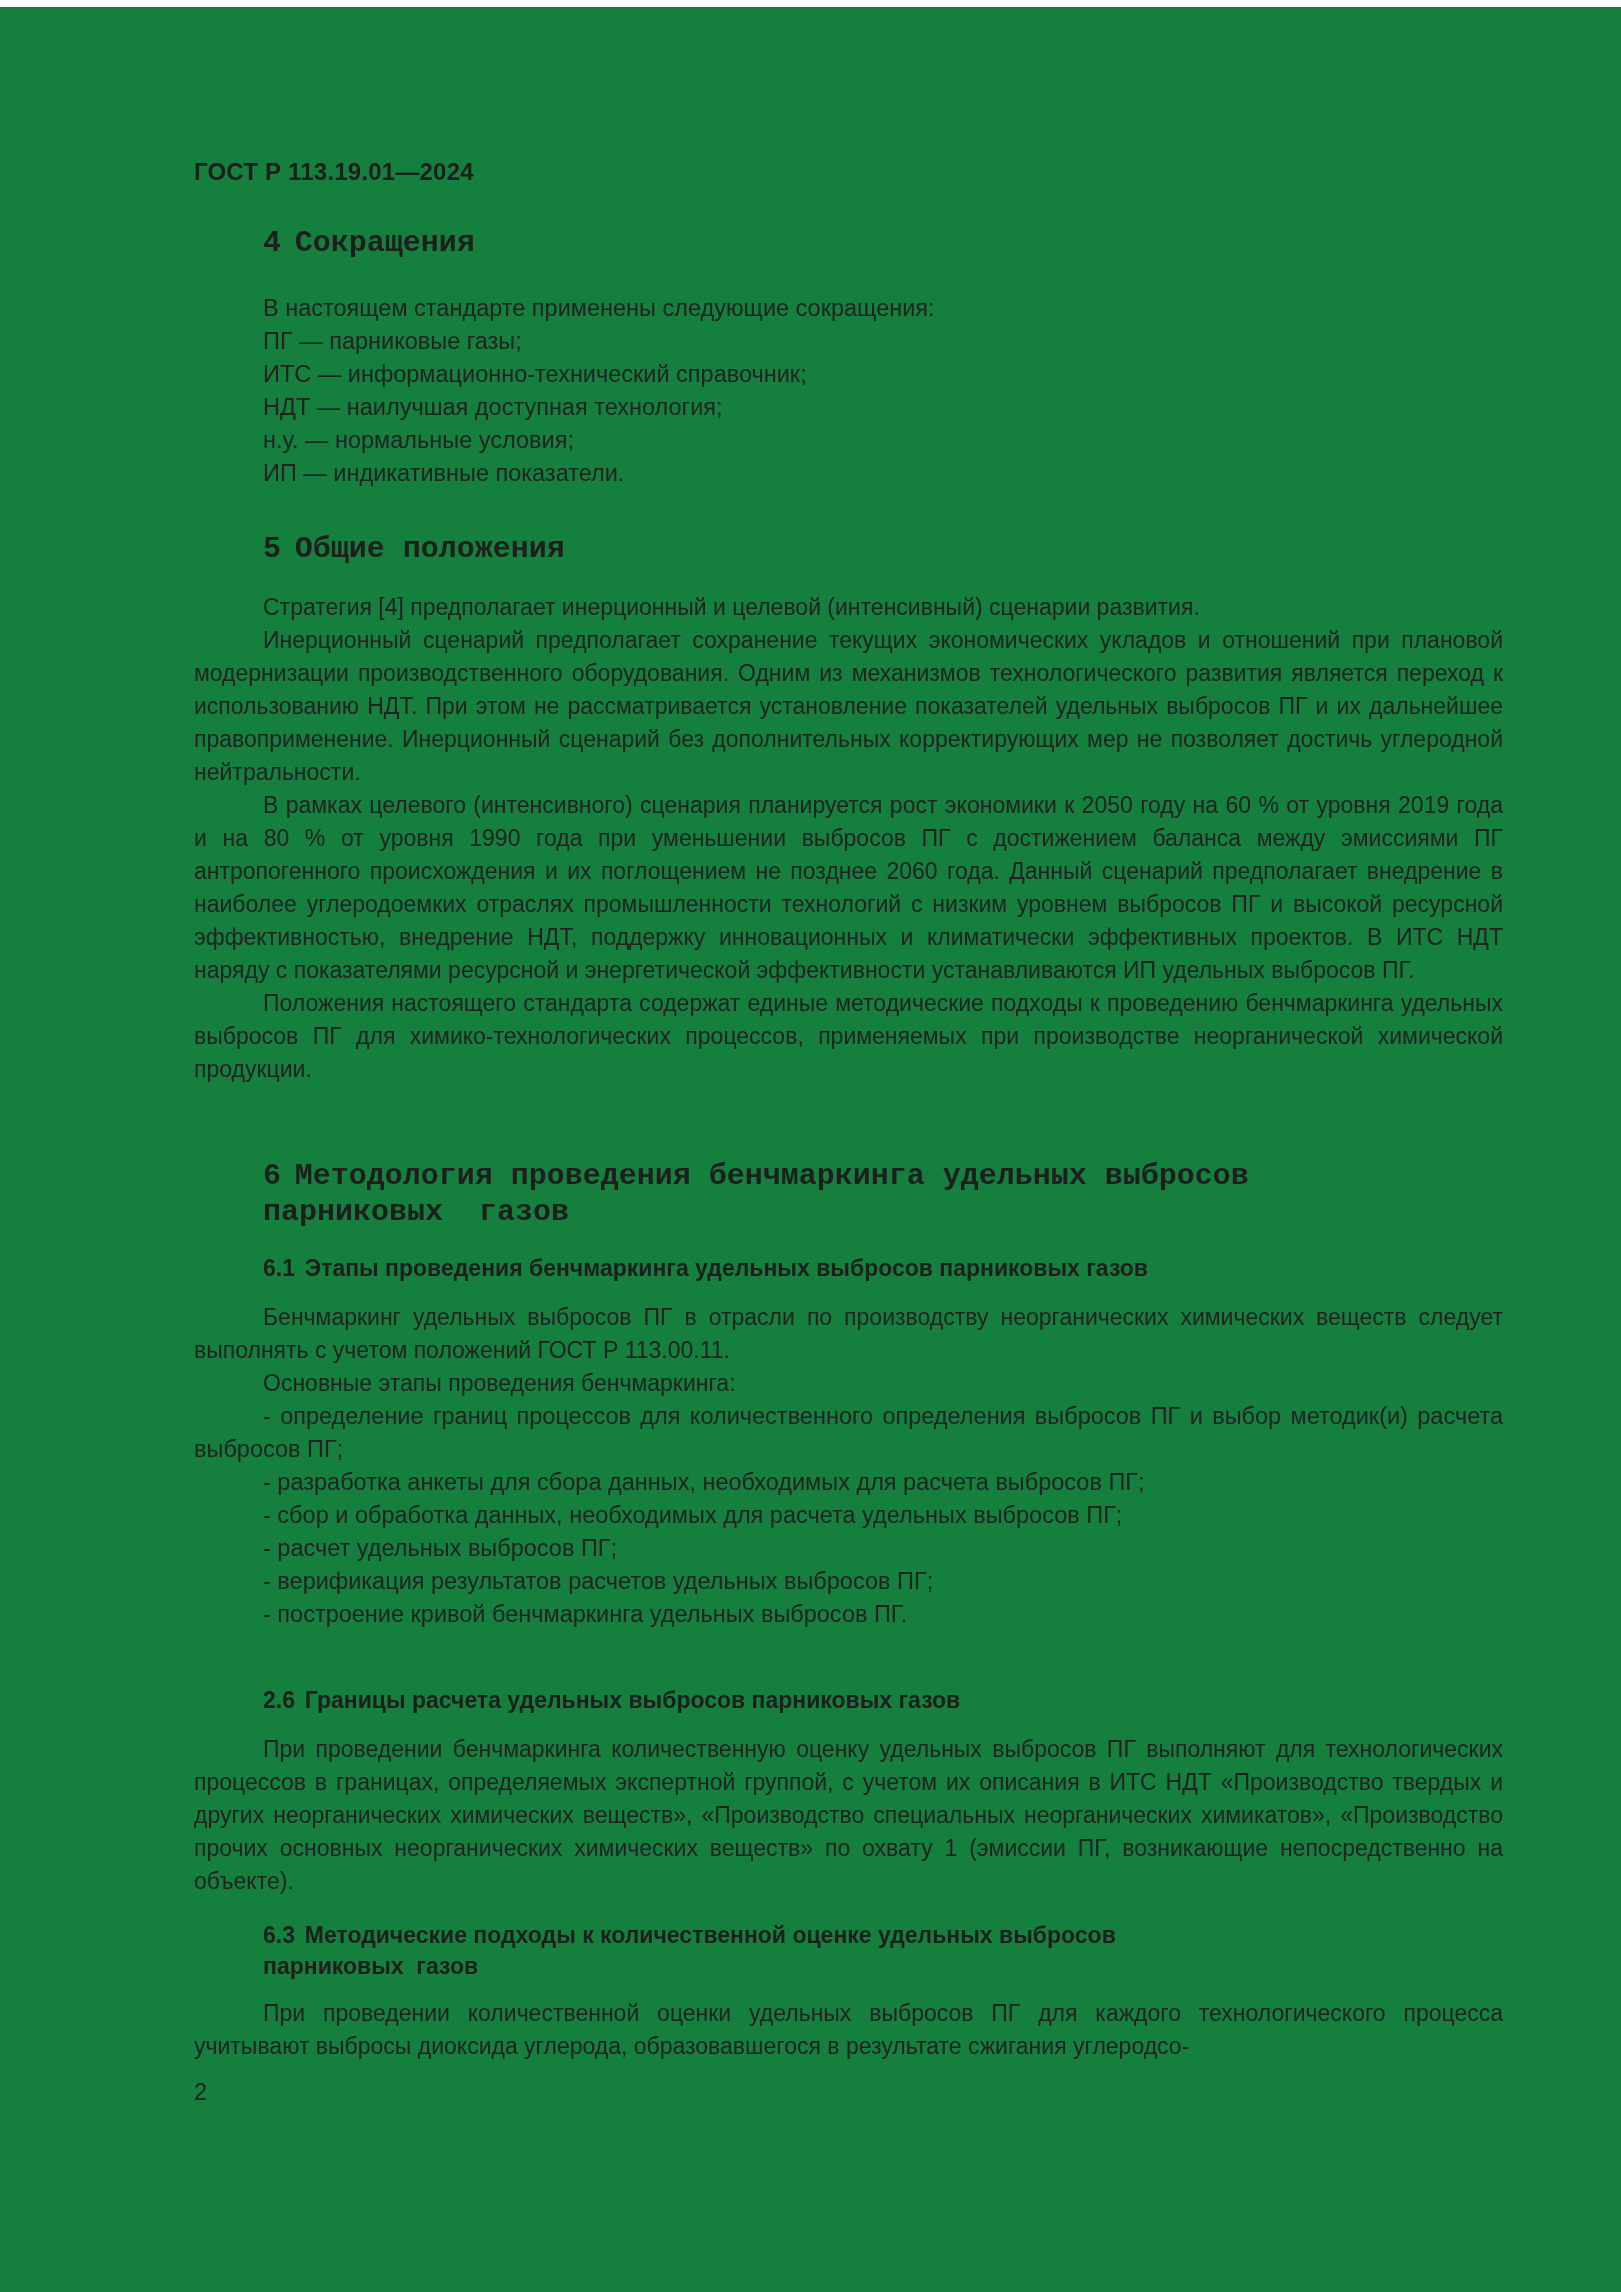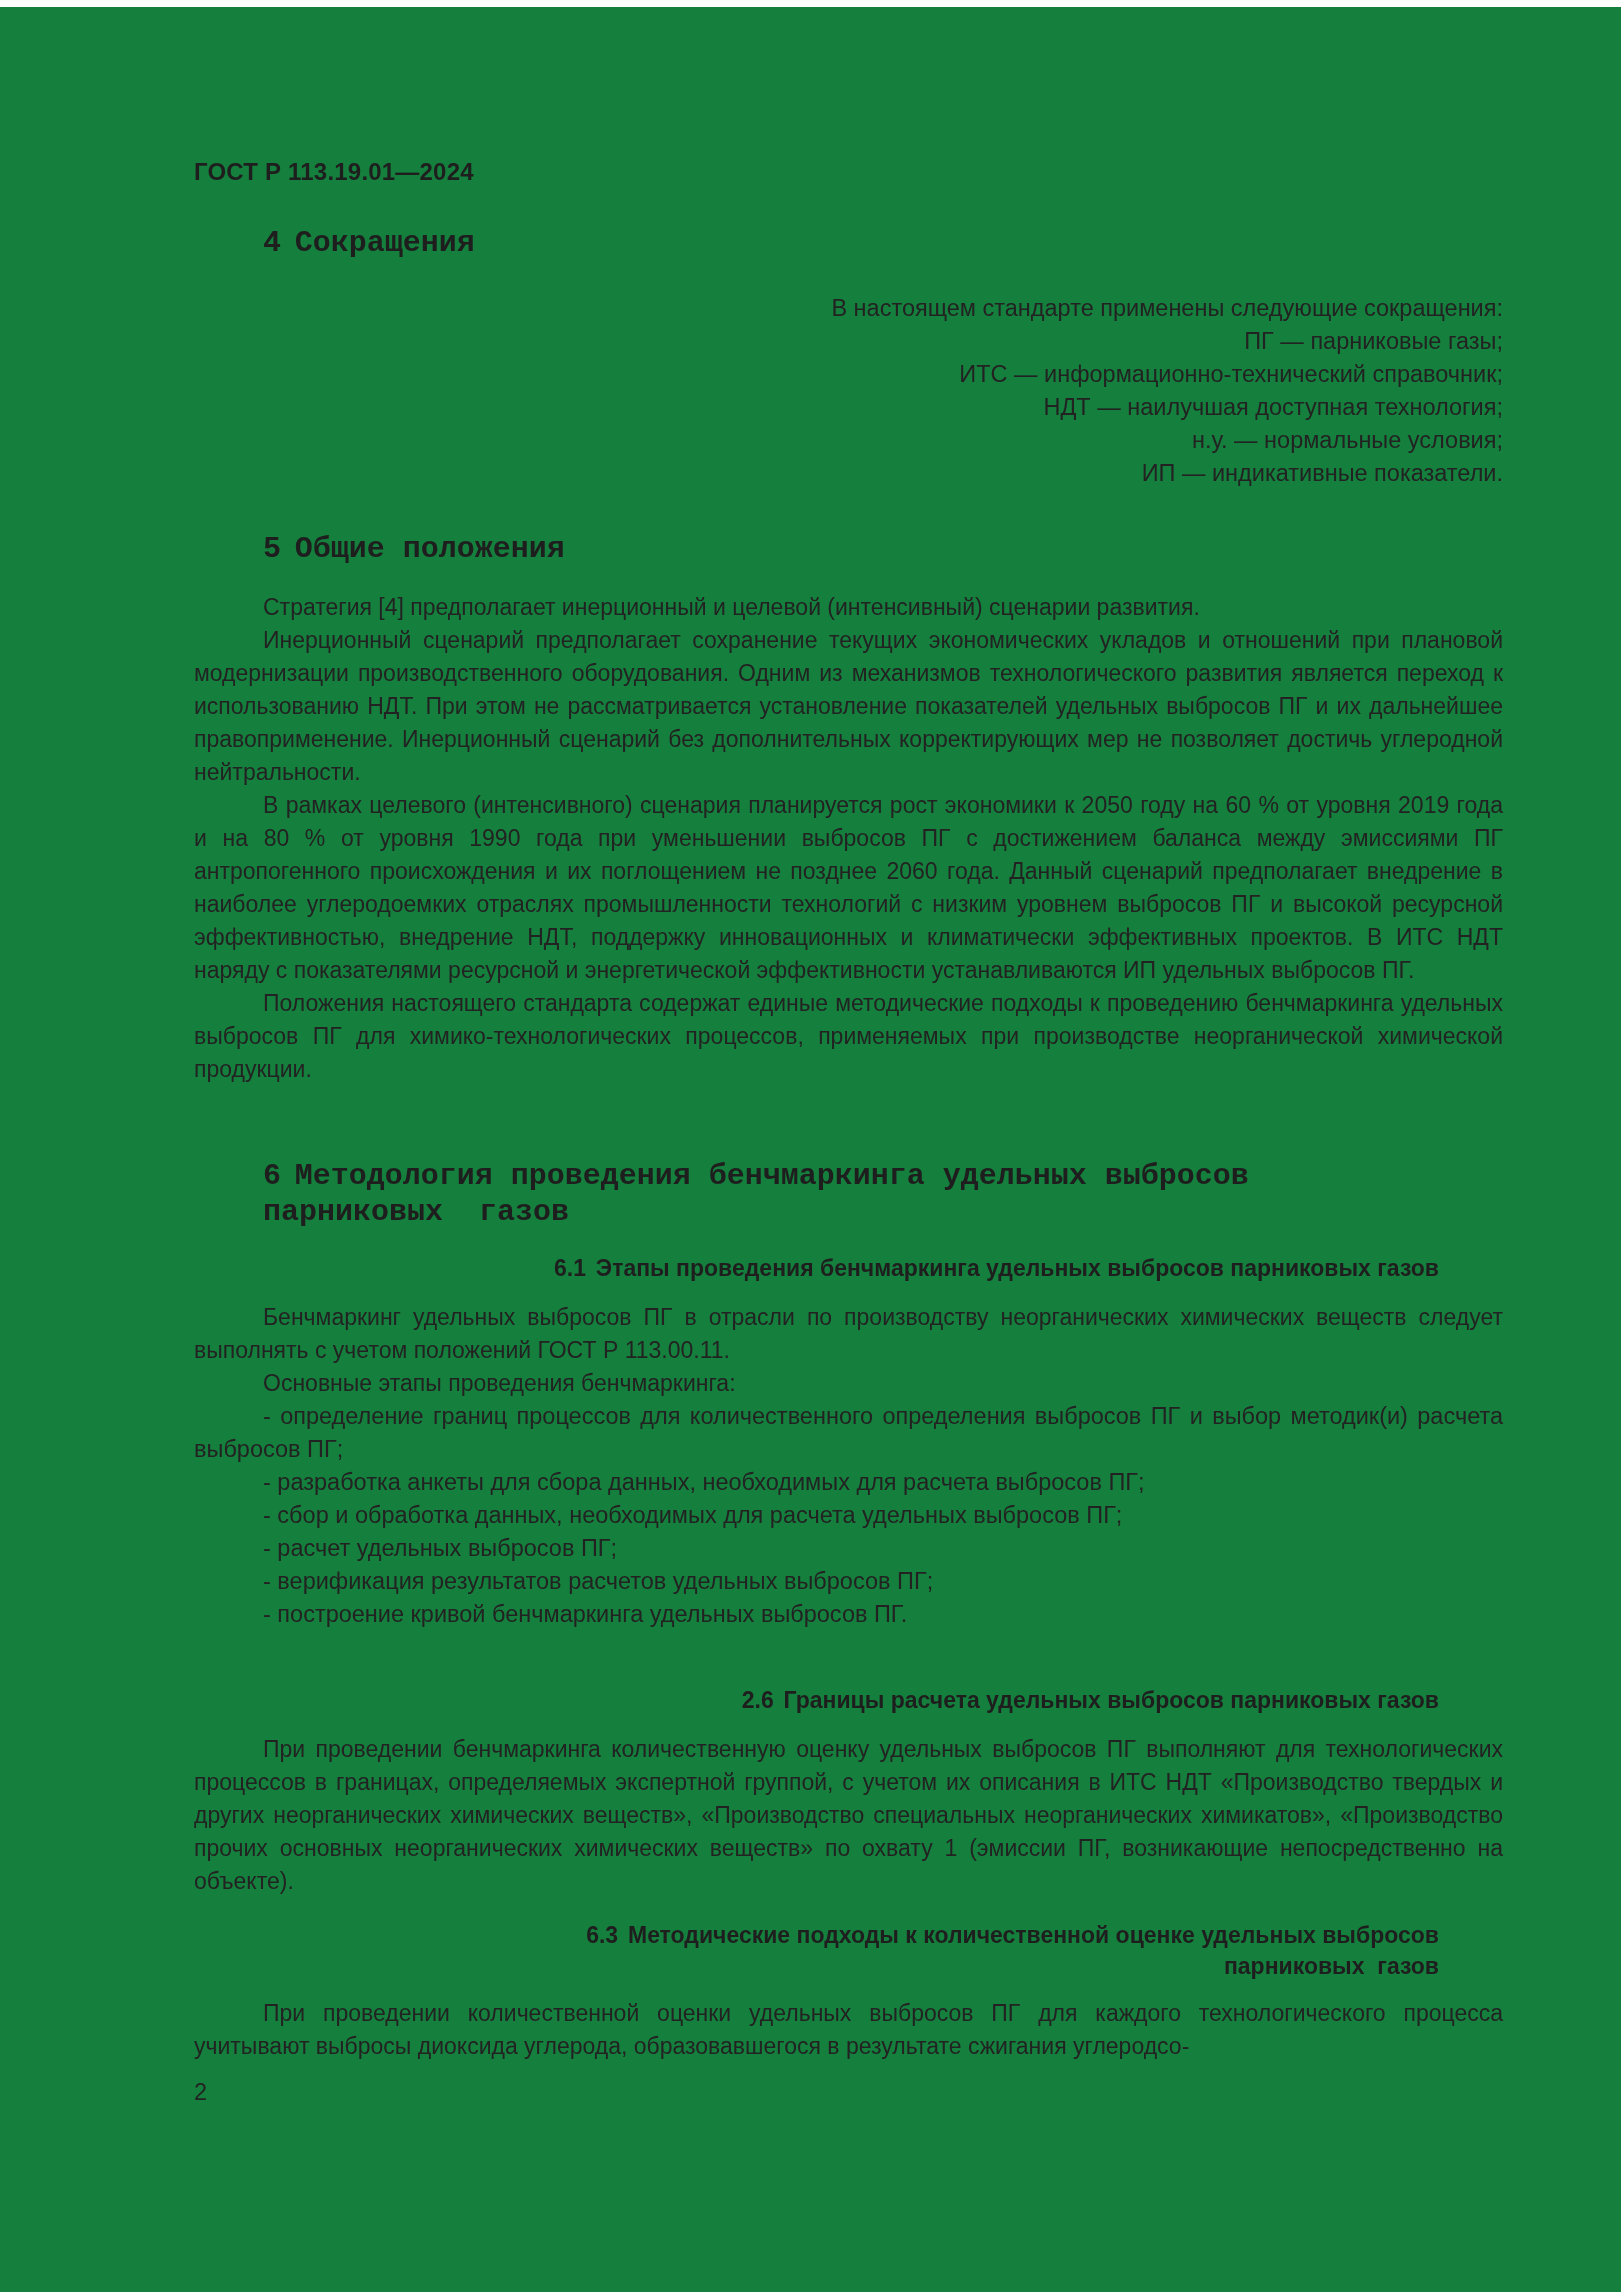--- a/index.html
+++ b/index.html
@@ -51,21 +51,20 @@
   .h1 .num { margin-right: 13.7px; }
   .h2 {
     position: absolute;
     left: 263px;
     width: 1176px;
     font-size: 23px;
     font-weight: bold;
     line-height: 31px;
     color: #1e1e1e;
     margin: 0;
-    text-align: right;
   }
   .h2 .num { margin-right: 9.8px; }
   .para {
     font-size: 23px;
     line-height: 33px;
     text-align: justify;
     text-indent: 69px;
     margin: 0;
     color: #222222;
     hyphens: manual;
@@ -98,21 +97,21 @@
 <body>
 
 <div class="page">
 
   <div class="doc-header">ГОСТ Р 113.19.01—2024</div>
 
   <h2 class="h1" style="top:218px;">
     <span class="num">4</span><span>Сокращения</span>
   </h2>
 
-  <div class="block" style="top:285px;text-align:right;">
+  <div class="block" style="top:285px;">
     <p class="abbr-line">В настоящем стандарте применены следующие сокращения:</p>
     <p class="abbr-line">ПГ — парниковые газы;</p>
     <p class="abbr-line">ИТС — информационно-технический справочник;</p>
     <p class="abbr-line">НДТ — наилучшая доступная технология;</p>
     <p class="abbr-line">н.у. — нормальные условия;</p>
     <p class="abbr-line">ИП — индикативные показатели.</p>
   </div>
 
   <h2 class="h1" style="top:524px;">
     <span class="num">5</span><span>Общие положения</span>

